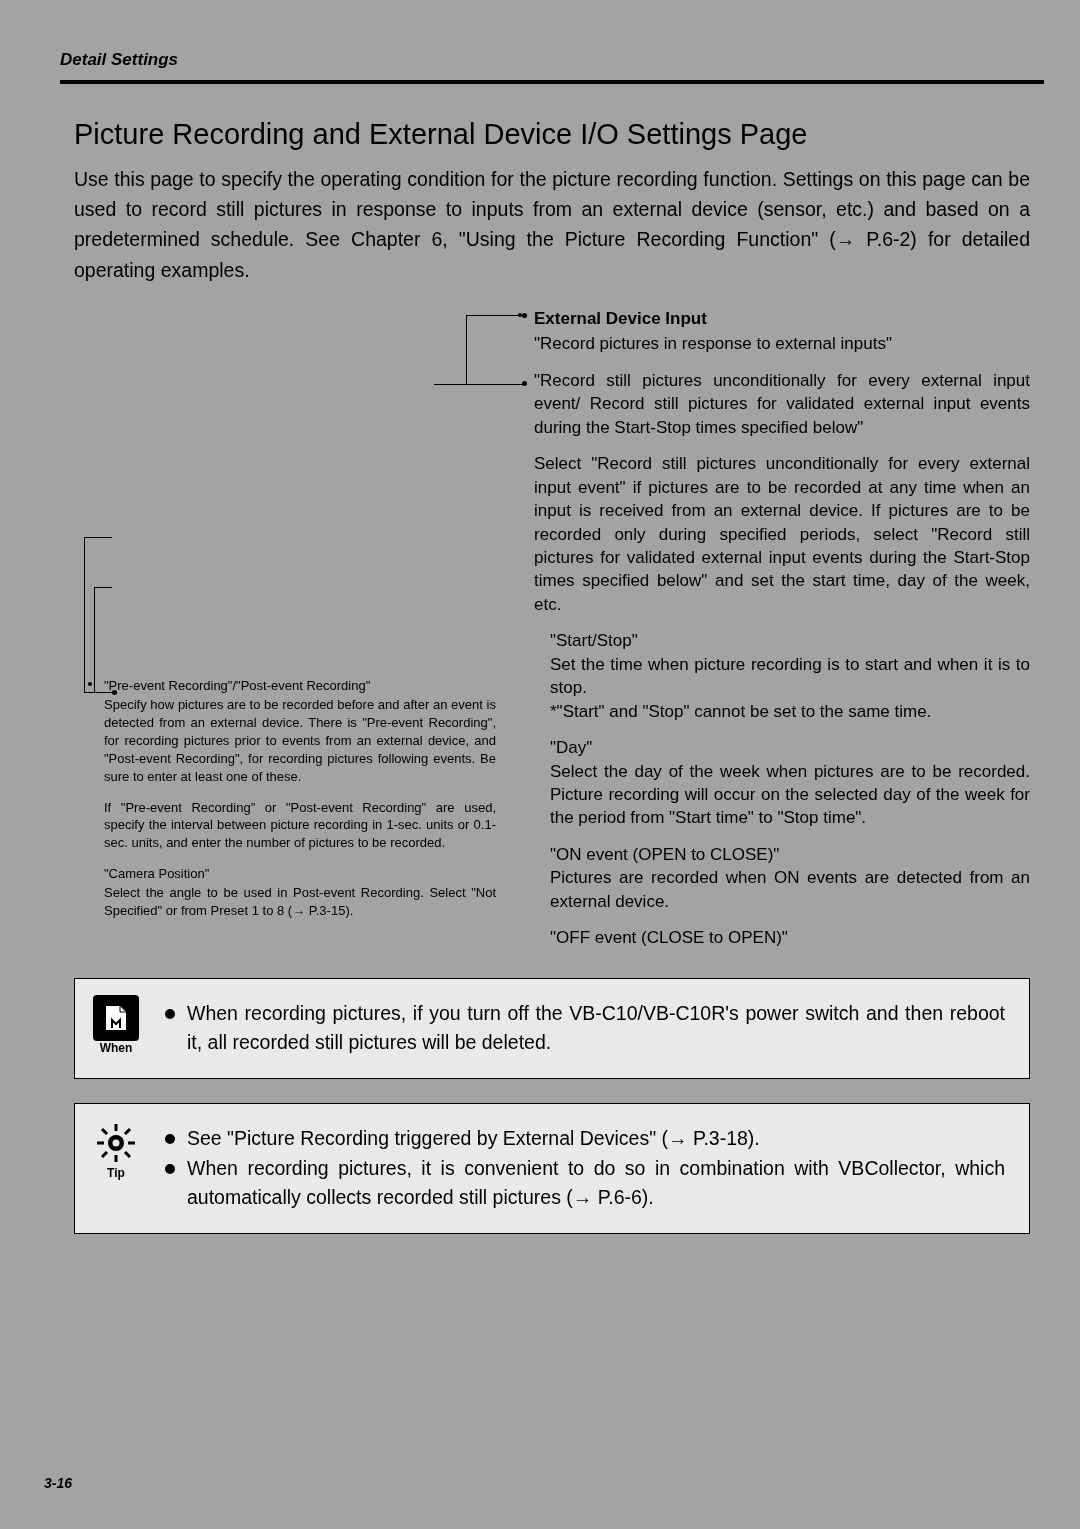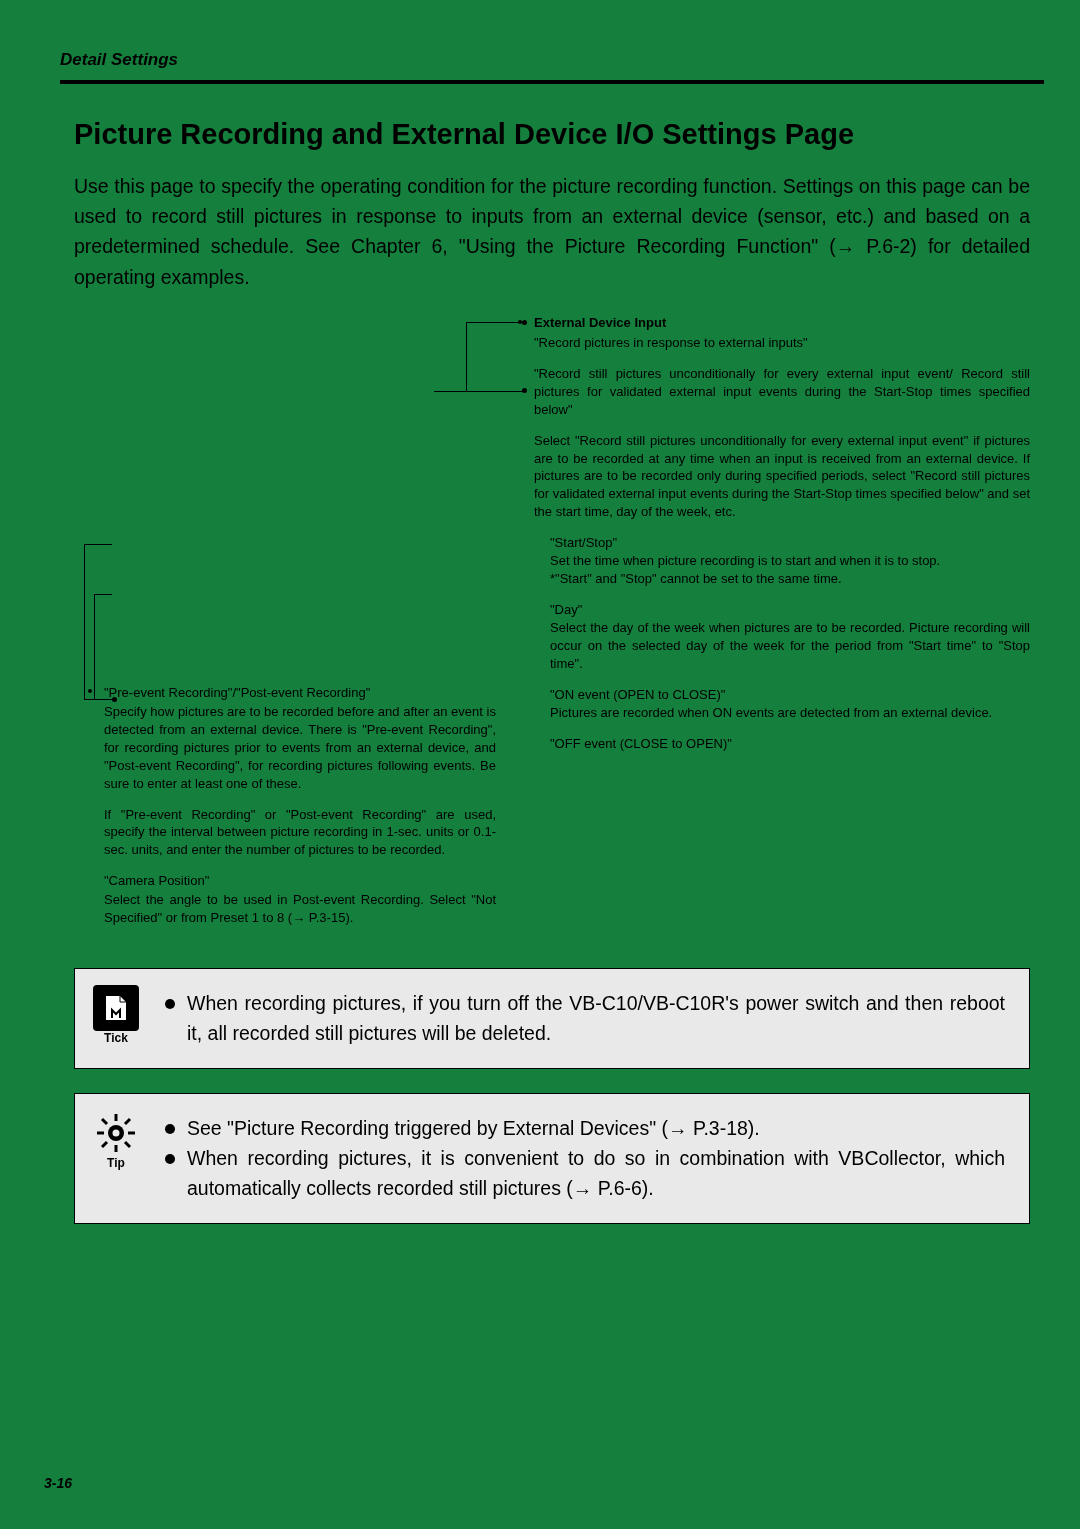--- a/index.html
+++ b/index.html
@@ -1,41 +1,41 @@
 <!DOCTYPE html>
 <html><head>
 <meta charset="utf-8">
 <style>
   * { box-sizing: border-box; margin: 0; padding: 0; }
   html, body { width: 1080px; height: 1529px; font-family: Arial, Helvetica, sans-serif; color: #000; background: #fff; }
   body { position: relative; }
 
   .page-bg {
     position: absolute; inset: 0;
-    background: #15803d;
+    background: #a3a3a3;
     padding: 50px 36px 70px 60px;
   }
   .header-band {
     border-bottom: 4px solid #000;
     padding-bottom: 10px;
   }
   .header-text {
     font-weight: bold;
     font-style: italic;
     font-size: 17px;
   }
 
   .main {
     padding: 34px 14px 0 14px;
   }
 
   .title {
-    font-weight: bold;
+    font-weight: normal;
     font-size: 29px;
-    margin-bottom: 20px;
+    margin-bottom: 13px;
   }
 
   .intro {
     font-size: 19.5px;
     line-height: 1.55;
     text-align: justify;
   }
 
   .middle {
     display: flex;
@@ -80,21 +80,21 @@
   }
   .pre-post-block .bullet-line { position: relative; padding-left: 0; }
   .pre-post-block .bullet-dot {
     position:absolute; left:-16px; top:5px; width:4px; height:4px; border-radius:50%; background:#000;
   }
   .pre-post-block p { margin-bottom: 13px; }
   .pre-post-block .tight { margin-bottom: 1px; }
 
   .right-col {
     flex: 1;
-    font-size: 13px;
+    font-size: 17px;
     line-height: 1.38;
   }
   .r-heading {
     font-weight: bold;
     margin-bottom: 2px;
     position: relative;
     padding-left: 0;
   }
   .r-heading::before{
     content:"";
@@ -212,21 +212,21 @@
     <div class="box-wrap">
       <div class="box-shadow"></div>
       <div class="box">
         <div class="icon">
           <svg class="note-svg" viewBox="0 0 32 32">
               <path d="M6 4 h14 l6 6 v18 h-20 z" fill="#fff"></path>
               <path d="M20 4 v6 h6" fill="none" stroke="#000" stroke-width="1"></path>
               <path d="M12 26 v-8 l4 4 l4 -4 v8" fill="none" stroke="#000" stroke-width="2"></path>
             </svg>
         </div>
-        <div class="icon-label">Tick</div>
+        <div class="icon-label">When</div>
         <ul>
           <li>When recording pictures, if you turn off the VB-C10/VB-C10R's power switch and then reboot it, all recorded still pictures will be deleted.</li>
         </ul>
       </div>
     </div>
 
     <div class="box-wrap">
       <div class="box-shadow"></div>
       <div class="box tip">
         <div class="icon light">

